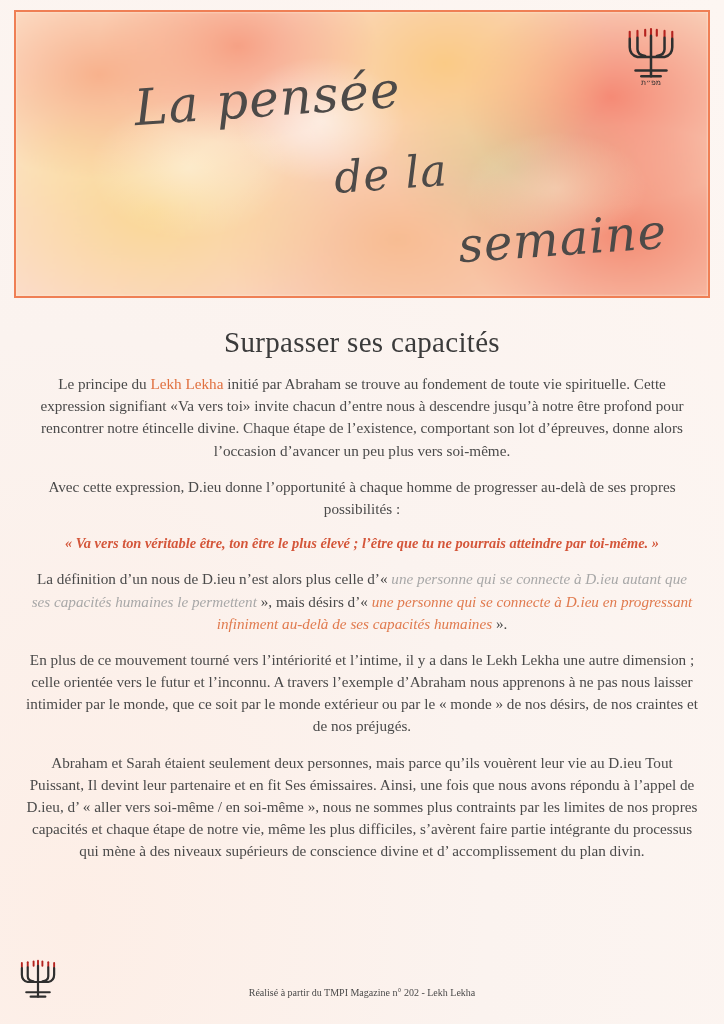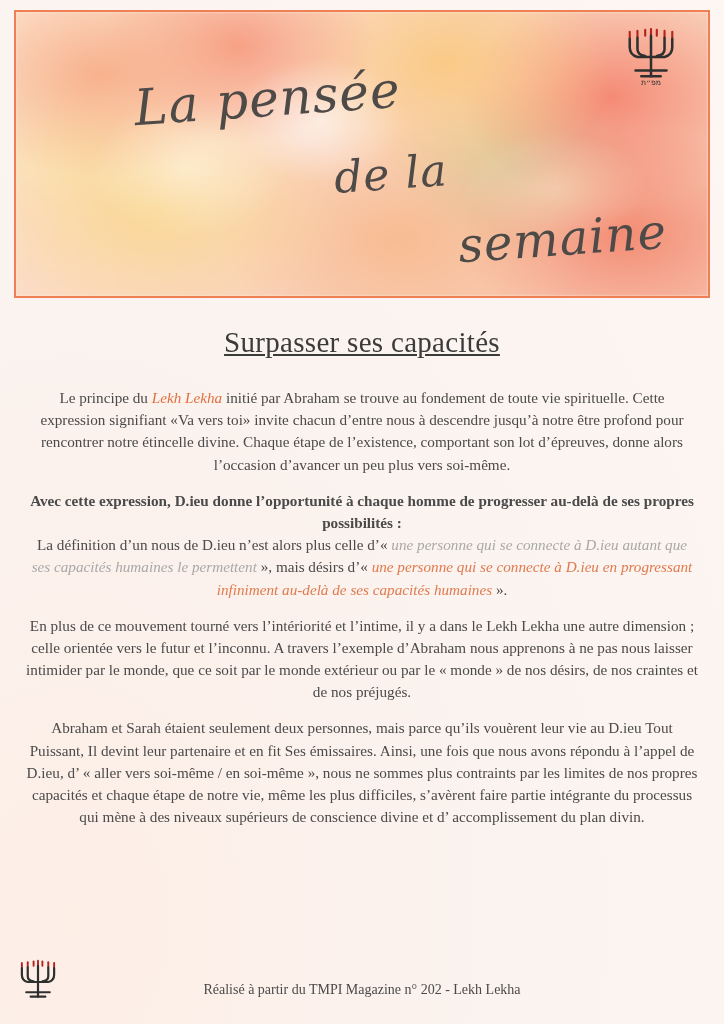--- a/index.html
+++ b/index.html
@@ -100,34 +100,33 @@
     left: 0;
     right: 0;
     top: 312px;
     padding: 0 26px;
     text-align: center;
   }
   h1.headline {
     font-family: "Liberation Serif", serif;
     font-size: 29px;
     font-weight: 400;
-    margin: 14px 0 28px 0;
+    margin: 14px 0 14px 0;
     color: #3b3b3b;
     letter-spacing: .3px;
-    text-decoration: underline;
   }
   p.para {
     font-size: 15.2px;
     line-height: 1.46;
     margin: 0 0 14px 0;
     color: #4a4a4a;
     text-align: center;
   }
-  p.para.tight { margin-bottom: 0; font-weight: bold; }
-  .hl-orange { color: #e0703f; font-style: italic; }
+  p.para.tight { margin-bottom: 12px; }
+  .hl-orange { color: #e0703f; }
   .quote-bold {
     color: #d4563a;
     font-weight: bold;
     font-style: italic;
     font-size: 14.4px;
   }
   .grey-italic {
     color: #a8a8a8;
     font-style: italic;
   }
@@ -137,21 +136,21 @@
   }
   .block-def { margin-bottom: 16px; }
 
   
   .footer {
     position: absolute;
     left: 0;
     right: 0;
     bottom: 26px;
     text-align: center;
-    font-size: 14px;
+    font-size: 10px;
     color: #4a4a4a;
   }
 </style>
 </head>
 <body>
 
 <div class="page">
 
   <div class="banner">
     <div class="wash"></div>
@@ -188,20 +187,23 @@
 
   <div class="article">
     <h1 class="headline">Surpasser ses capacités</h1>
 
     <p class="para">
       <span>Le principe du </span><span class="hl-orange">Lekh Lekha</span><span> initié par Abraham se trouve au fondement de toute vie spirituelle. Cette expression signifiant «Va vers toi» invite chacun d’entre nous à descendre jusqu’à notre être profond pour rencontrer notre étincelle divine. Chaque étape de l’existence, comportant son lot d’épreuves, donne alors l’occasion d’avancer un peu plus vers soi-même.</span>
     </p>
 
     <p class="para tight">Avec cette expression, D.ieu donne l’opportunité à chaque homme de progresser au-delà de ses propres possibilités :</p>
 
+    <p class="para">
+      <span class="quote-bold">« Va vers ton véritable être, ton être le plus élevé ; l’être que tu ne pourrais atteindre par toi-même. »</span>
+    </p>
 
     <p class="para block-def">
       <span>La définition d’un nous de D.ieu n’est alors plus celle d’« </span><span class="grey-italic">une personne qui se connecte à D.ieu autant que ses capacités humaines le permettent</span><span> », mais désirs d’« </span><span class="orange-italic">une personne qui se connecte à D.ieu en progressant infiniment au-delà de ses capacités humaines</span><span> ».</span>
     </p>
 
     <p class="para">En plus de ce mouvement tourné vers l’intériorité et l’intime, il y a dans le Lekh Lekha une autre dimension ; celle orientée vers le futur et l’inconnu. A travers l’exemple d’Abraham nous apprenons à ne pas nous laisser intimider par le monde, que ce soit par le monde extérieur ou par le « monde » de nos désirs, de nos craintes et de nos préjugés.</p>
 
     <p class="para">Abraham et Sarah étaient seulement deux personnes, mais parce qu’ils vouèrent leur vie au D.ieu Tout Puissant, Il devint leur partenaire et en fit Ses émissaires. Ainsi, une fois que nous avons répondu à l’appel de D.ieu, d’ « aller vers soi-même / en soi-même », nous ne sommes plus contraints par les limites de nos propres capacités et chaque étape de notre vie, même les plus difficiles, s’avèrent faire partie intégrante du processus qui mène à des niveaux supérieurs de conscience divine et d’ accomplissement du plan divin.</p>
   </div>
 

